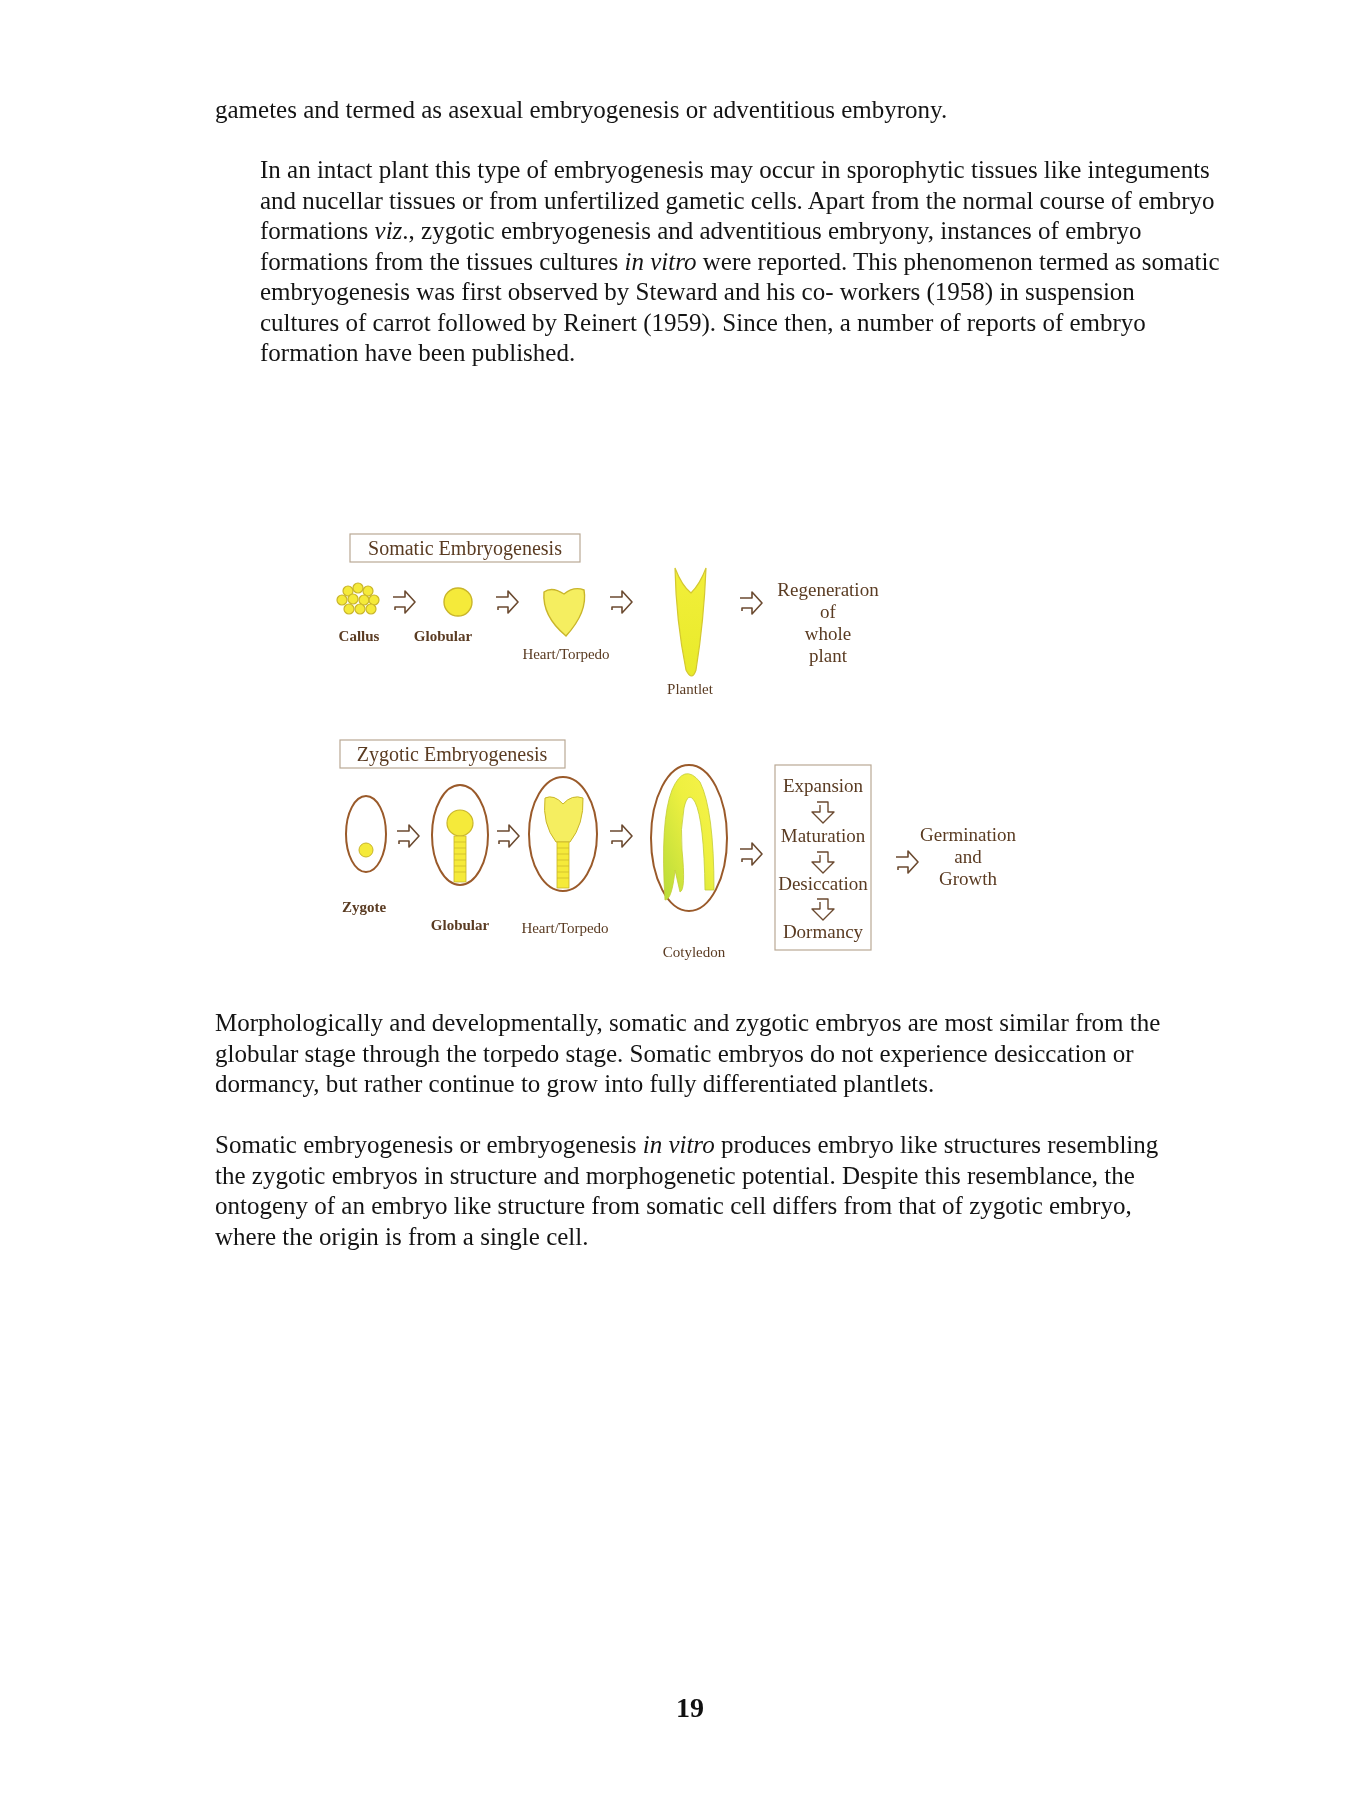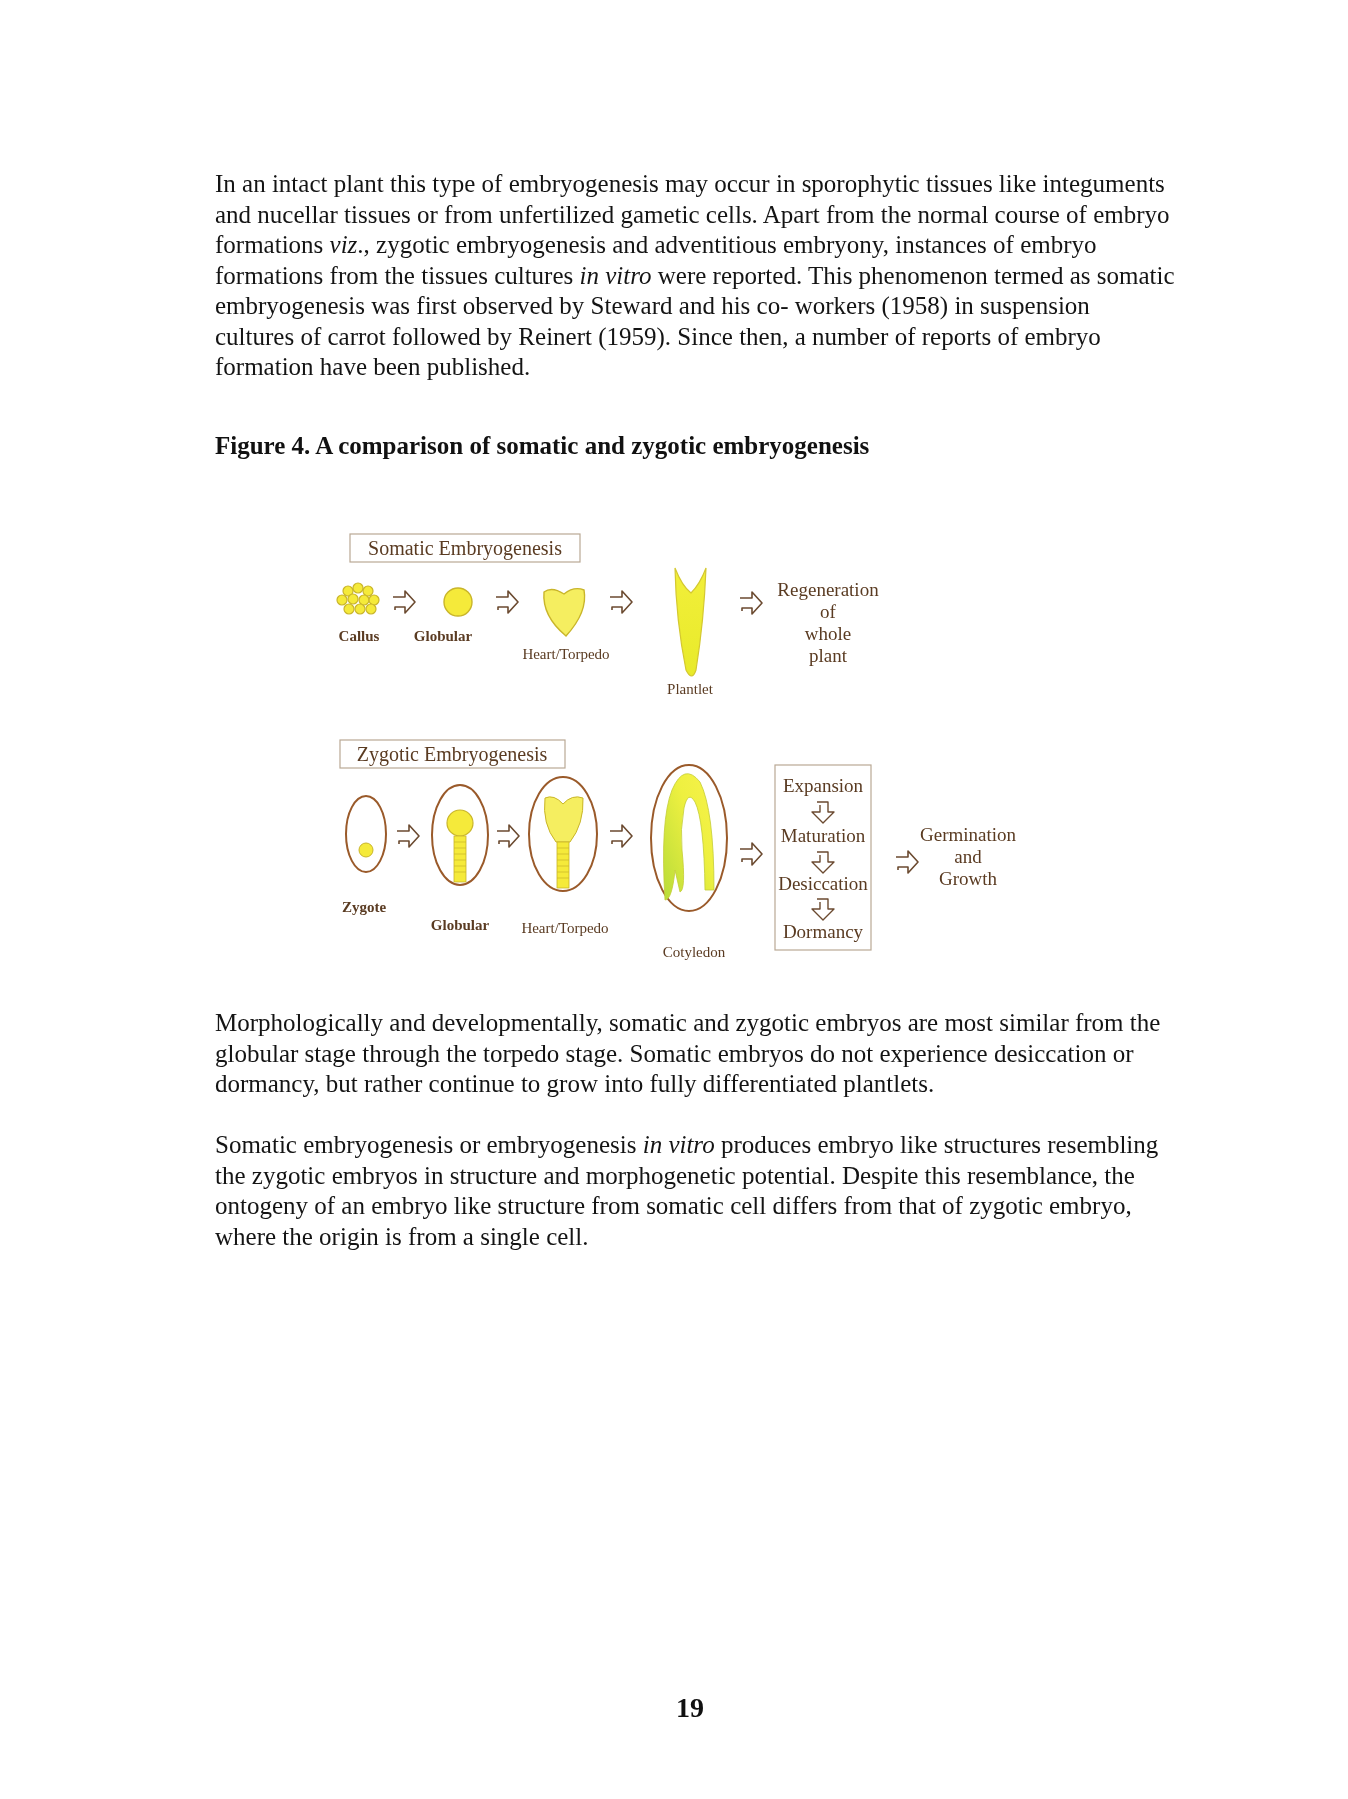--- a/index.html
+++ b/index.html
@@ -5,43 +5,43 @@
   html, body { margin: 0; padding: 0; background: #ffffff; }
   body { width: 1348px; height: 1799px; position: relative; overflow: hidden; color: #111; }
   .page { position: absolute; left: 0; top: 0; width: 1348px; height: 1799px; }
   .para {
     position: absolute; left: 215px; width: 960px;
     font-family: "Liberation Serif", serif; font-size: 25px; line-height: 30.5px;
     color: #141414; margin: 0;
   }
   .para em { font-style: italic; }
   #p1 { top: 95px; }
-  #p2 { top: 169px; }
+  #p2 { top: 155px; margin-left: 45px; }
   #fig-title {
     position: absolute; left: 215px; top: 432px;
     font-family: "Liberation Serif", serif; font-weight: bold; font-size: 25px; color: #111;
   }
   #p3 { top: 1008px; }
   #p4 { top: 1130px; }
   #page-number {
     position: absolute; left: 0; width: 1348px; top: 1692px; text-align: center;
     font-family: "Liberation Serif", serif; font-weight: bold; font-size: 28px; color: #111; padding-left: 16px;
   }
   #figure { position: absolute; left: 320px; top: 520px; width: 760px; height: 460px; }
   .flbl { font-family: "Liberation Serif", serif; fill: #5a3b22; }
   .bold { font-weight: bold; }
 </style>
 </head>
 <body>
 
 <div class="page">
 
+  <p class="para" id="p1">gametes and termed as asexual embryogenesis or adventitious embyrony.</p>
   <p class="para" id="p2"><span>In an intact plant this type of embryogenesis may occur in sporophytic tissues like integuments and nucellar tissues or from unfertilized gametic cells. Apart from the normal course of embryo formations </span><em>viz</em><span>., zygotic embryogenesis and adventitious embryony, instances of embryo formations from the tissues cultures </span><em>in vitro</em><span> were reported. This phenomenon termed as somatic embryogenesis was first observed by Steward and his co- workers (1958) in suspension cultures of carrot followed by Reinert (1959). Since then, a number of reports of embryo formation have been published.</span></p>
 
-  <div id="fig-title">Figure 4. A comparison of somatic and zygotic embryogenesis</div>
 
   <svg id="figure" viewBox="0 0 760 460" width="760" height="460">
     <defs>
       <linearGradient id="plantletGrad" x1="0" y1="0" x2="0" y2="1">
         <stop offset="0" stop-color="#f2ef3a"></stop>
         <stop offset="1" stop-color="#e8ea2a"></stop>
       </linearGradient>
       <linearGradient id="cotGrad" x1="0" y1="1" x2="1" y2="0">
         <stop offset="0" stop-color="#b8dc3a"></stop>
         <stop offset="0.6" stop-color="#eef040"></stop>

